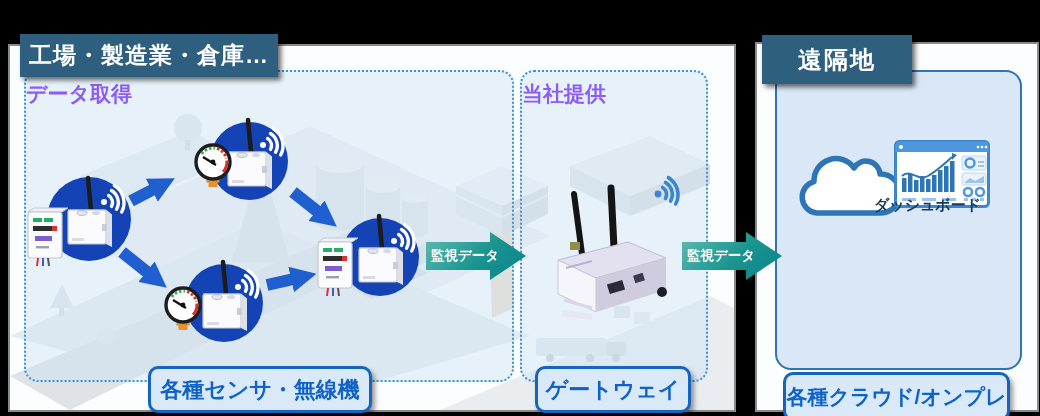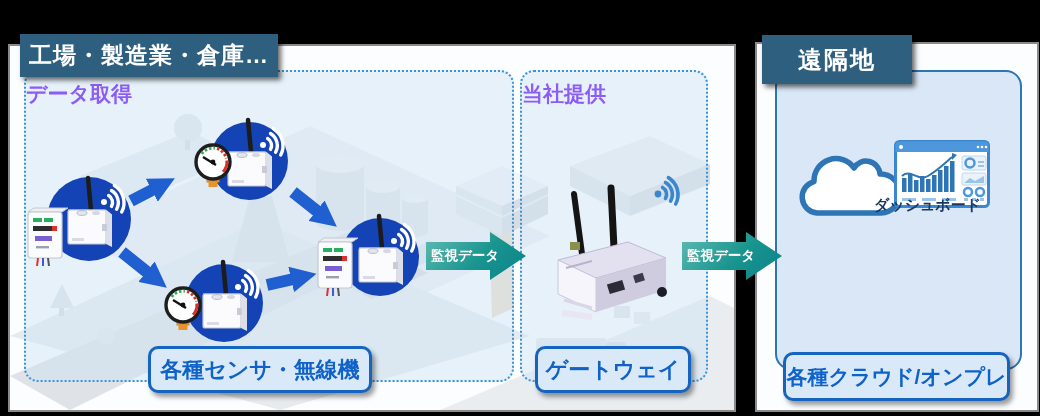--- a/index.html
+++ b/index.html
@@ -26,21 +26,21 @@
   .zone-label{position:absolute;top:8px;left:0;width:100%;text-align:left;
         color:#8b5cf6;font-weight:bold;font-size:21px;z-index:6;}
 
   
   .layer{position:absolute;left:0;top:0;z-index:1;}
   .layer.top{z-index:10;pointer-events:none;}
 
   
   .caption-box{position:absolute;background:#d9e9f8;border:3px solid #1565c0;border-radius:10px;
         color:#0f62c8;font-weight:bold;display:flex;align-items:center;justify-content:center;
-        box-shadow:3px 4px 5px rgba(0,0,0,.4);z-index:20;}
+        box-shadow:3px 4px 5px rgba(0,0,0,.4);z-index:20;margin-top:20px;}
   #caption-sensors{left:148px;top:346px;width:218px;height:41px;font-size:22px;}
   #caption-gateway{left:535px;top:346px;width:150px;height:41px;font-size:22px;}
   #caption-cloud{left:783px;top:352px;width:221px;height:43px;font-size:21px;}
 
   
   .teal-arrow{position:absolute;width:100px;height:48px;z-index:40;
         color:#fff;font-weight:bold;font-size:13.5px;
         display:flex;align-items:center;justify-content:flex-start;padding-left:5px;box-sizing:border-box;
         background:linear-gradient(135deg,#62bcb2 0%,#19948f 55%,#0a8289 100%);
         clip-path:polygon(0 21%,64% 21%,64% 0,100% 50%,64% 100%,64% 79%,0 79%);text-align:center;}

